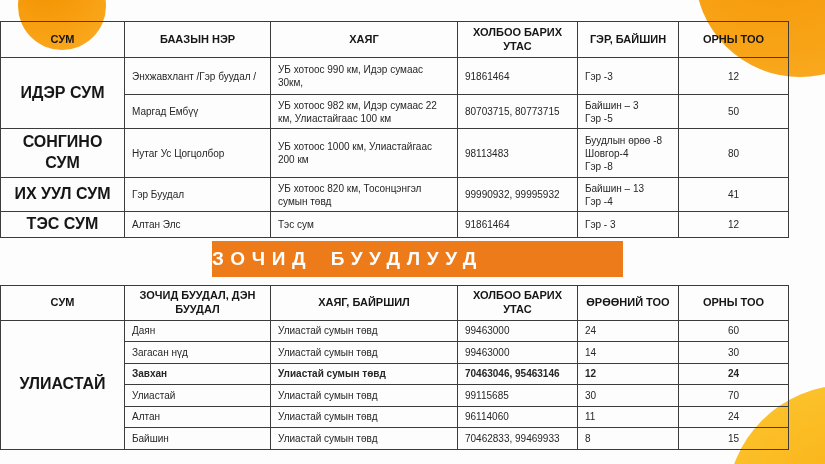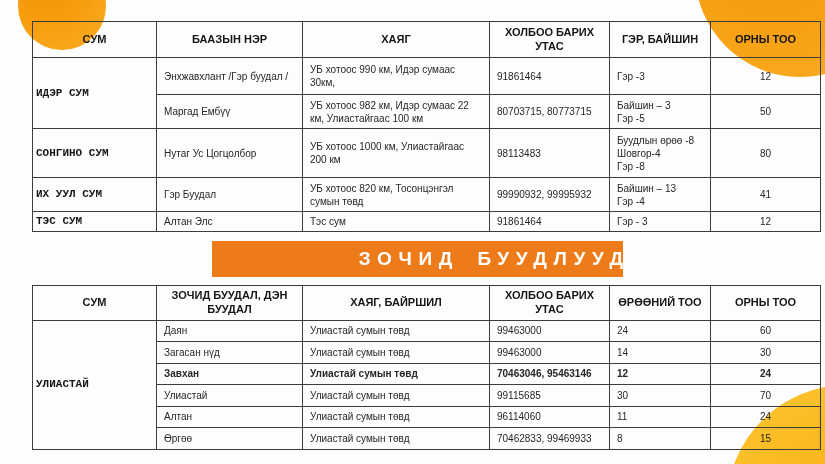--- a/index.html
+++ b/index.html
@@ -24,21 +24,21 @@
     background: radial-gradient(circle at 38% 32%, #f49506 0%, #f8a316 60%, #fbb02a 100%);
   }
   .circle-br {
     left: 727px; top: 385px; width: 240px; height: 240px;
     background: radial-gradient(circle at 52% 62%, #f9ad14 0%, #fbbb22 55%, #fcc735 100%);
   }
 
   
   table {
     position: absolute;
-    left: 32px;
+    left: 0;
     border-collapse: collapse;
     table-layout: fixed;
     width: 788px;
     z-index: 1;
     background: transparent;
     padding-left: 32px;
   }
   #table1 { top: 21px; }
   #table2 { top: 285px; }
   th, td {
@@ -56,38 +56,38 @@
   }
   td {
     font-size: 10px;
     line-height: 1.3;
     color: #262626;
     padding: 2px 7px;
     white-space: pre-line;
   }
   td.sum-cell {
     font-weight: 700;
-    font-size: 11px;
+    font-size: 16px;
+    text-align: center;
     color: #161616;
     padding: 2px 3px;
     white-space: normal;
-    font-family: Liberation Mono, monospace;
   }
   td.cell-center { text-align: center; padding: 2px 3px; }
 
   
   .banner {
     position: absolute;
     left: 212px; top: 241px;
     width: 411px; height: 36px;
     background: #ee7b1a;
     z-index: 1;
     display: flex;
     align-items: center;
-    justify-content: flex-end;
+    justify-content: flex-start;
   }
   .banner-title {
     color: #ffffff;
     font-size: 19px;
     font-weight: 700;
     letter-spacing: 0.35em;
     word-spacing: 0.35em;
     margin-right: -0.35em; 
     white-space: nowrap;
   }
@@ -219,20 +219,20 @@
         <td class="cell-center">70</td>
       </tr>
       <tr style="height: 21.5px;">
         <td>Алтан</td>
         <td>Улиастай сумын төвд</td>
         <td>96114060</td>
         <td>11</td>
         <td class="cell-center">24</td>
       </tr>
       <tr style="height: 21.5px;">
-        <td>Өргөө</td>
+        <td>Байшин</td>
         <td>Улиастай сумын төвд</td>
         <td>70462833, 99469933</td>
         <td>8</td>
         <td class="cell-center">15</td>
       </tr>
     </tbody>
 </table>
 
 </body></html>

